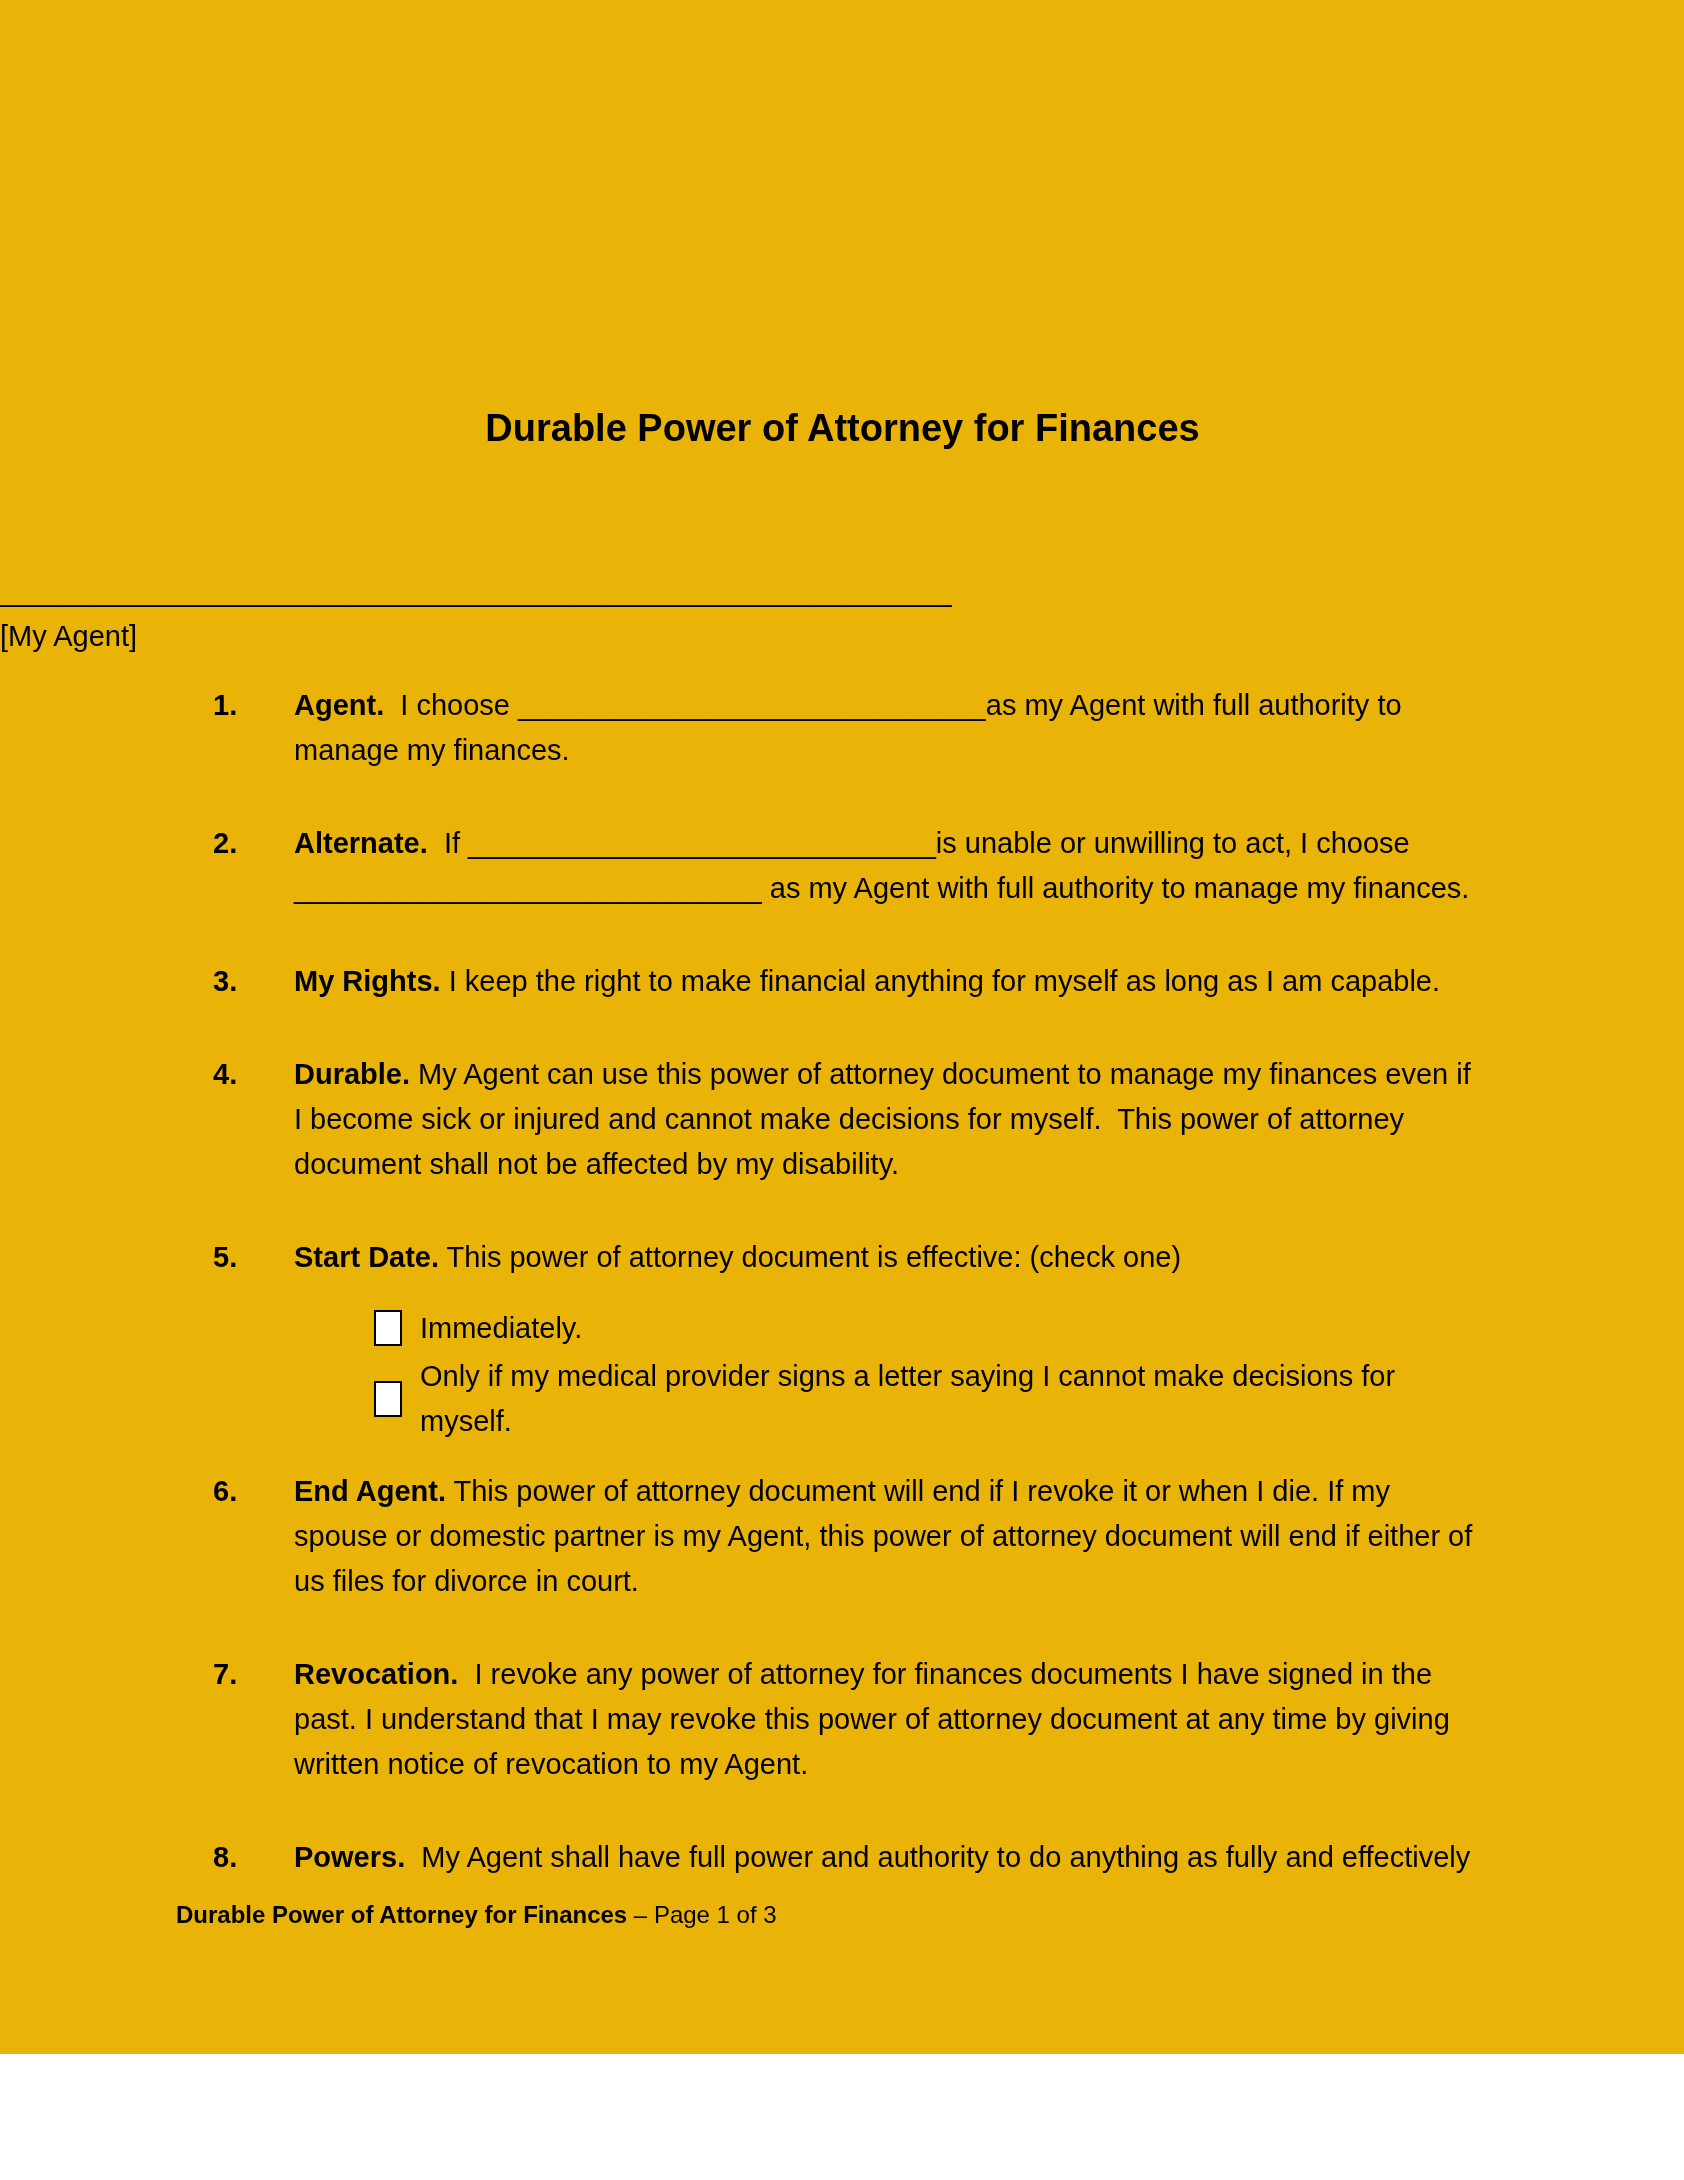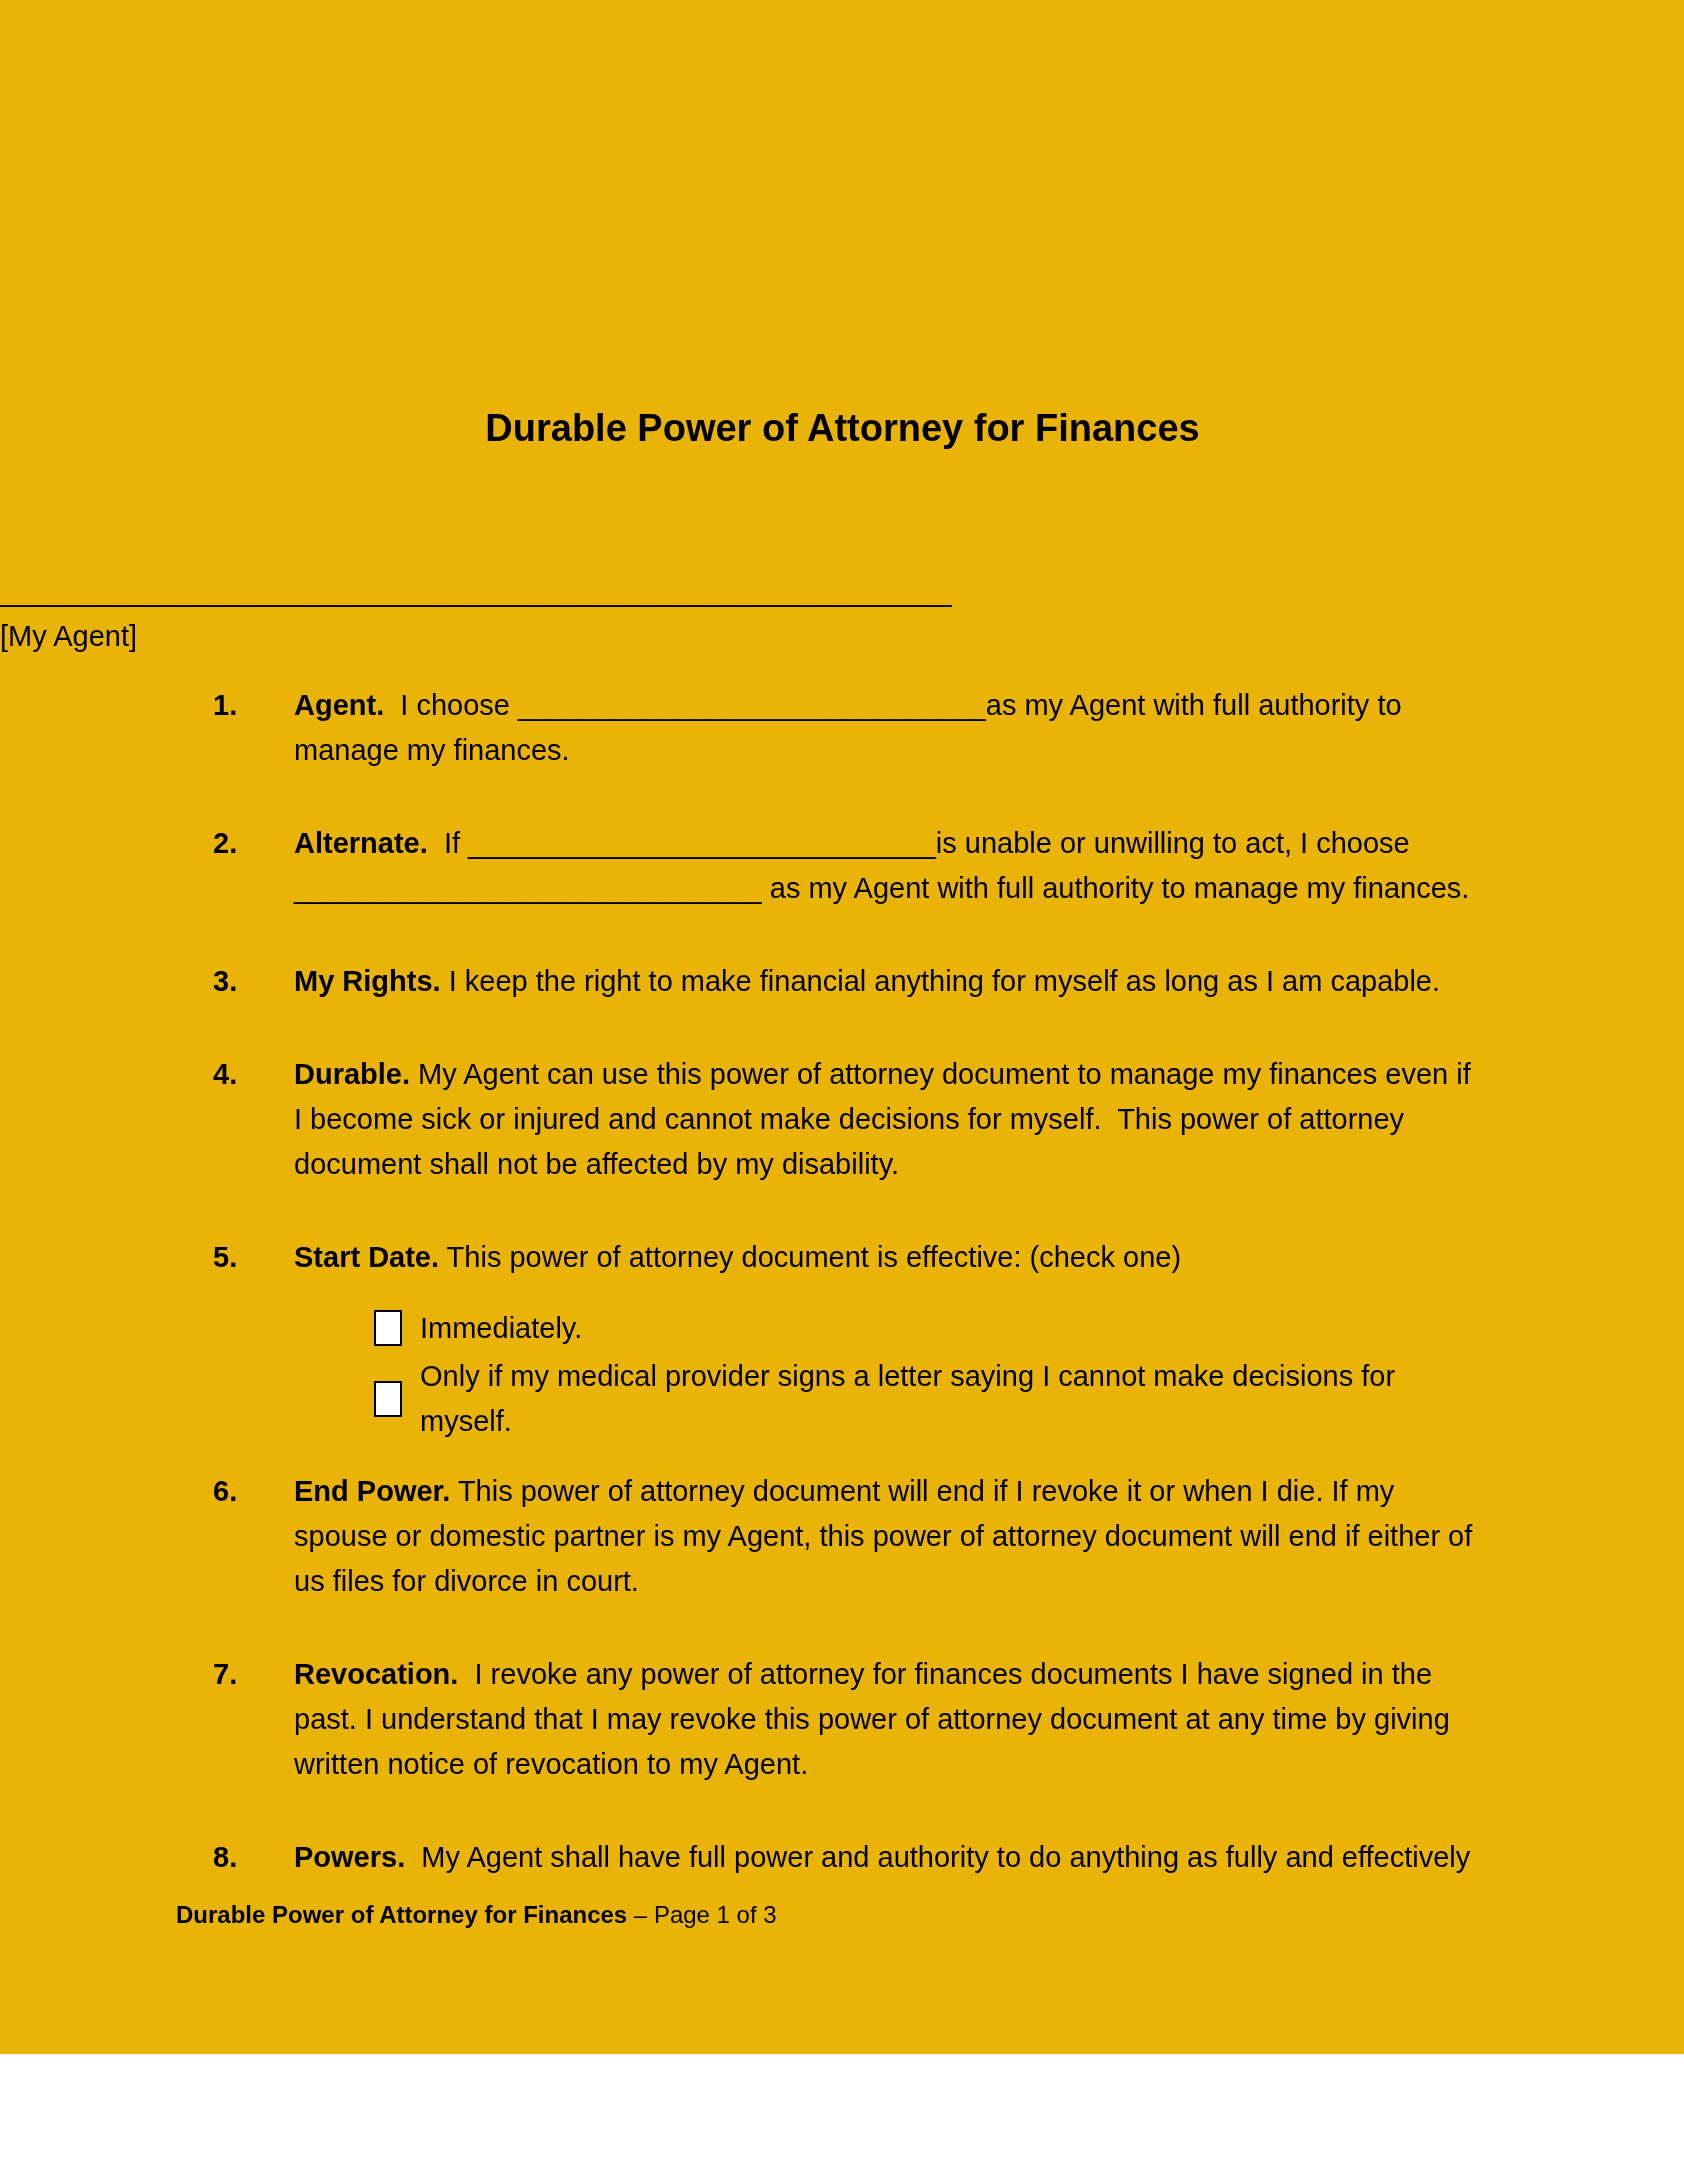--- a/index.html
+++ b/index.html
@@ -108,21 +108,21 @@
         <span>Immediately.</span>
       </div>
       <div class="cb-row">
         <span class="cb-box"></span>
         <span>Only if my medical provider signs a letter saying I cannot make decisions for myself.</span>
       </div>
     </div>
 
     <div class="item">
       <span class="num">6.</span>
-      <span class="term">End Power.</span> <span>This power of attorney document will end if I revoke it or when I die. If my spouse or domestic partner is my Agent, this power of attorney document will end if either of us files for divorce in court.</span>
+      <span class="term">End Agent.</span> <span>This power of attorney document will end if I revoke it or when I die. If my spouse or domestic partner is my Agent, this power of attorney document will end if either of us files for divorce in court.</span>
     </div>
 
     <div class="item">
       <span class="num">7.</span>
       <span class="term">Revocation.</span> <span>&nbsp;I revoke any power of attorney for finances documents I have signed in the past. I understand that I may revoke this power of attorney document at any time by giving written notice of revocation to my Agent.</span>
     </div>
 
     <div class="item">
       <span class="num">8.</span>
       <span class="term">Powers.</span> <span>&nbsp;My Agent shall have full power and authority to do anything as fully and effectively</span>

